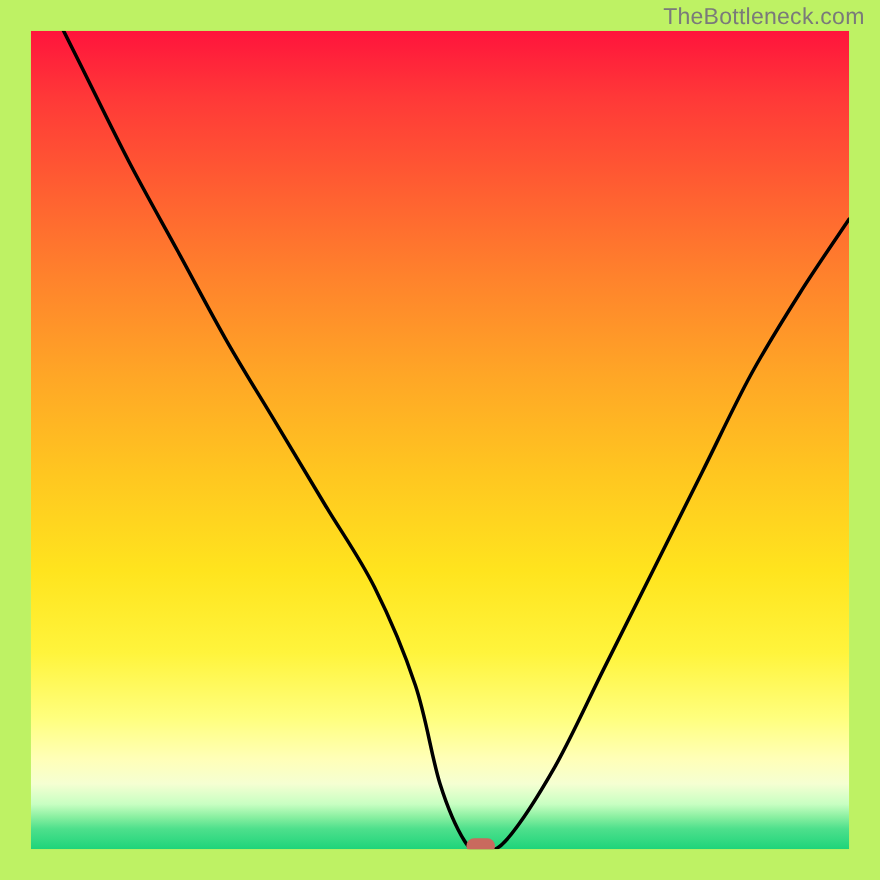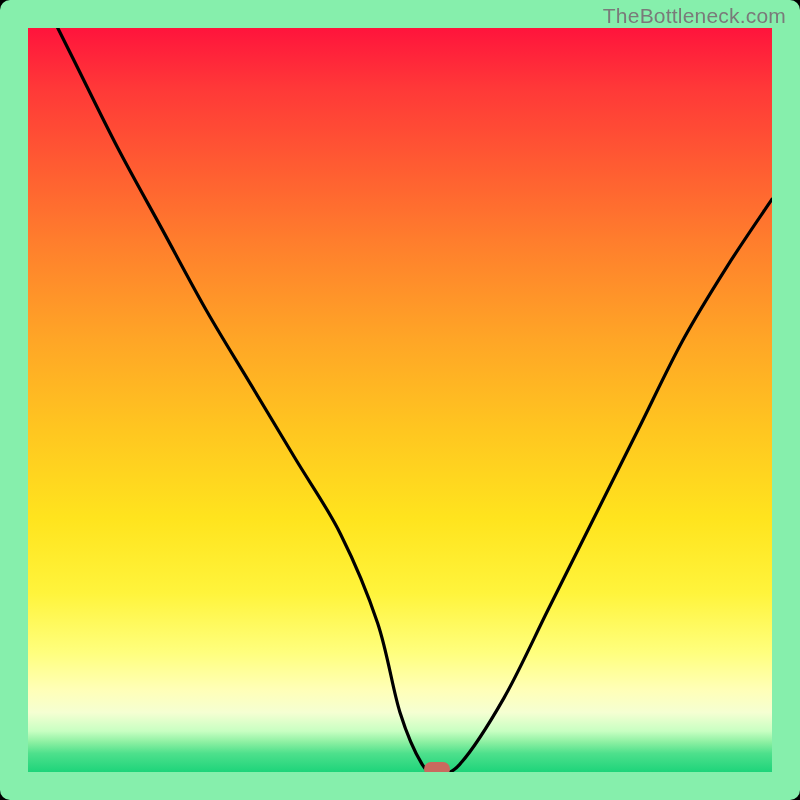--- a/index.html
+++ b/index.html
@@ -9,22 +9,21 @@
     height: 800px;
     background: #000;
     overflow: hidden;
     font-family: Arial, Helvetica, sans-serif;
   }
   .frame {
     position: absolute;
     top: 0; left: 0;
     width: 800px;
     height: 800px;
-    background: #86efac;
-    border-radius: 10px;
+    background: #bef264;
   }
   .plot-area {
     position: absolute;
     top: 28px;
     left: 28px;
     width: 744px;
     height: 744px;
     overflow: hidden;
   }
   .gradient-bg {

